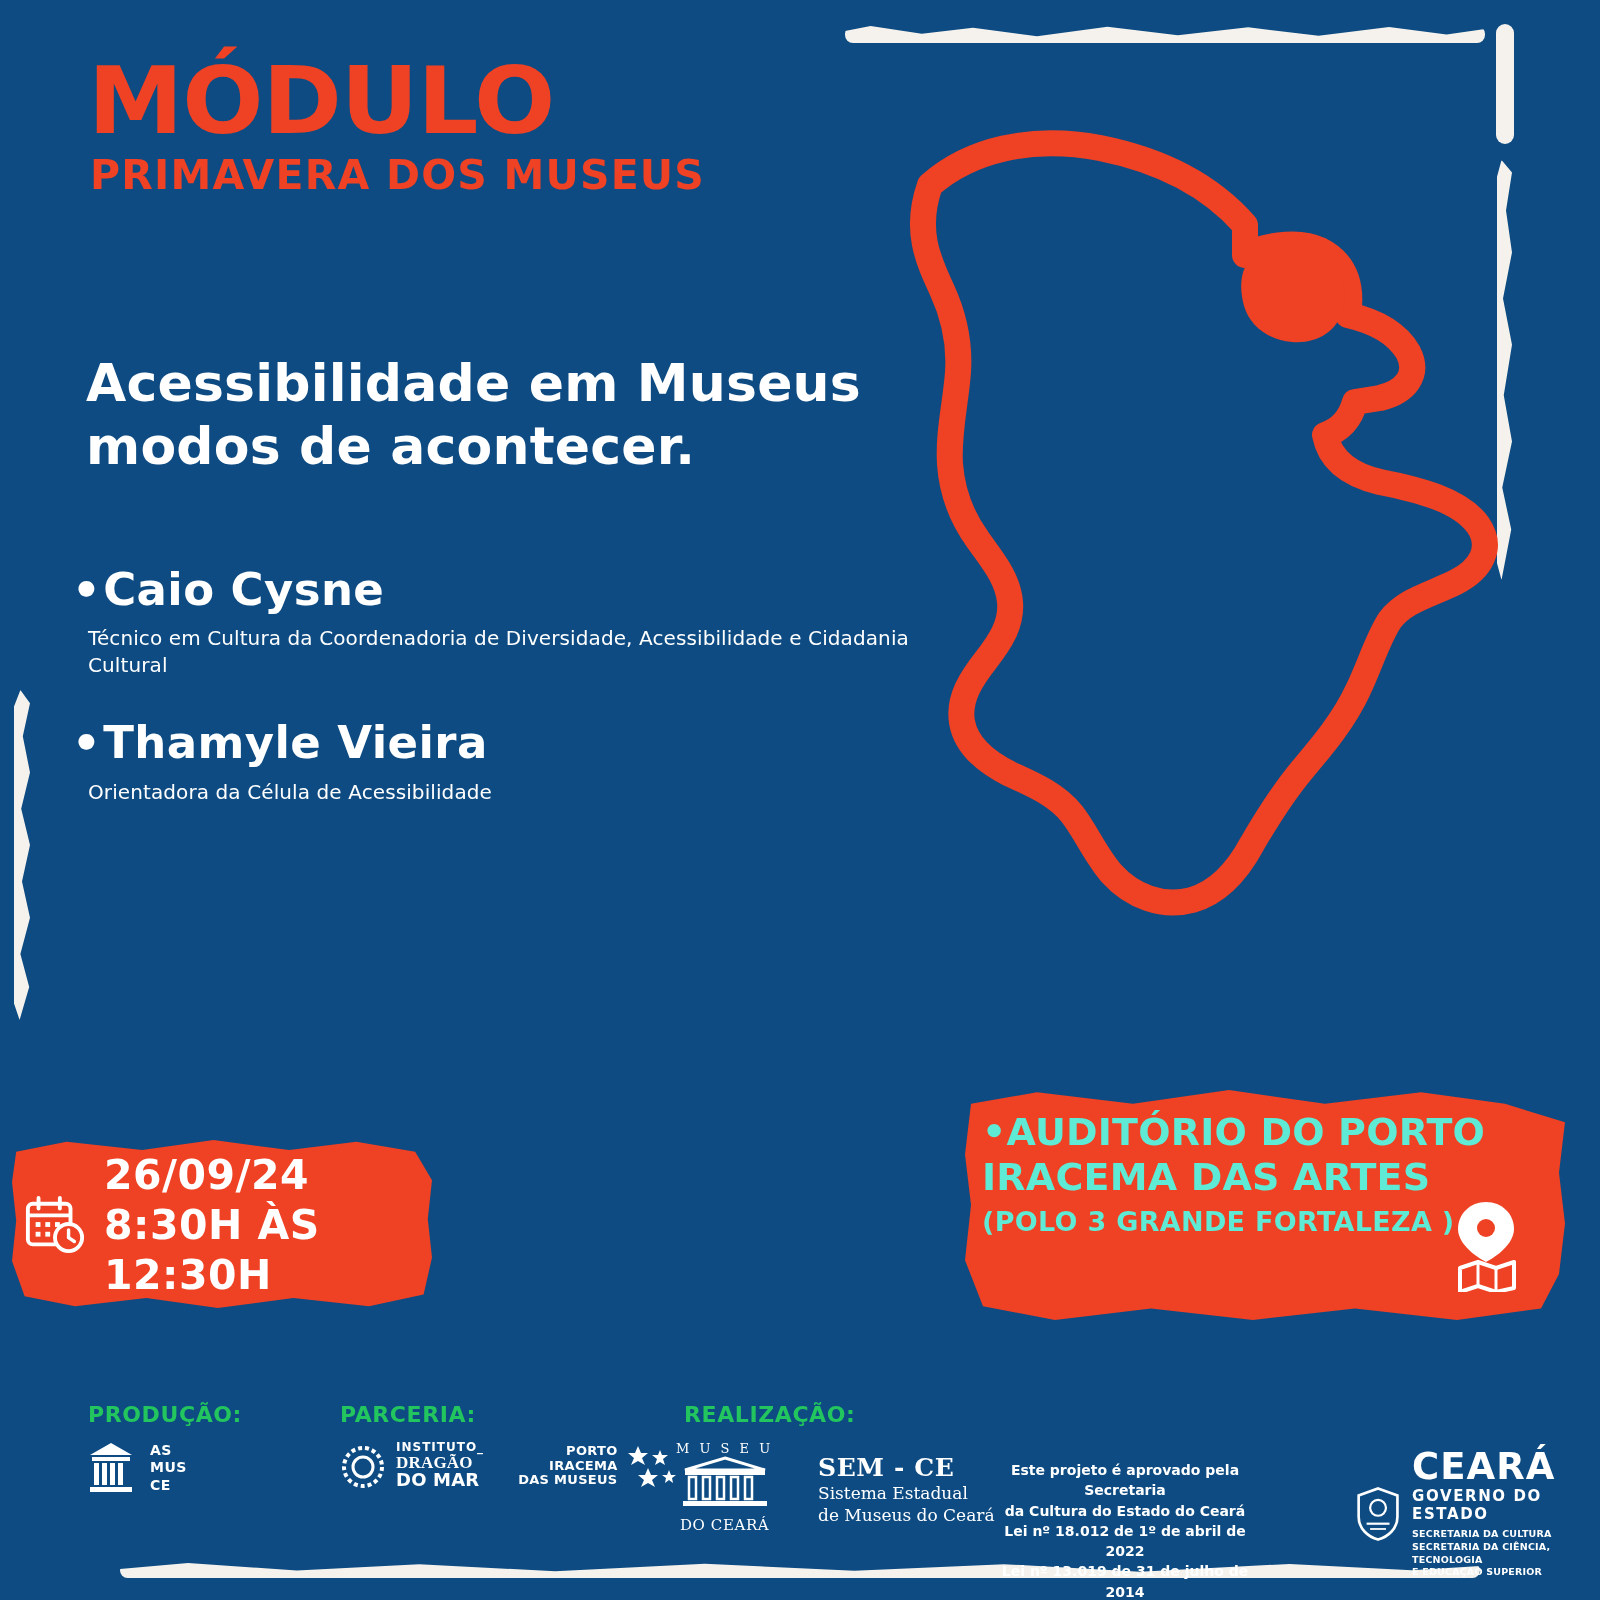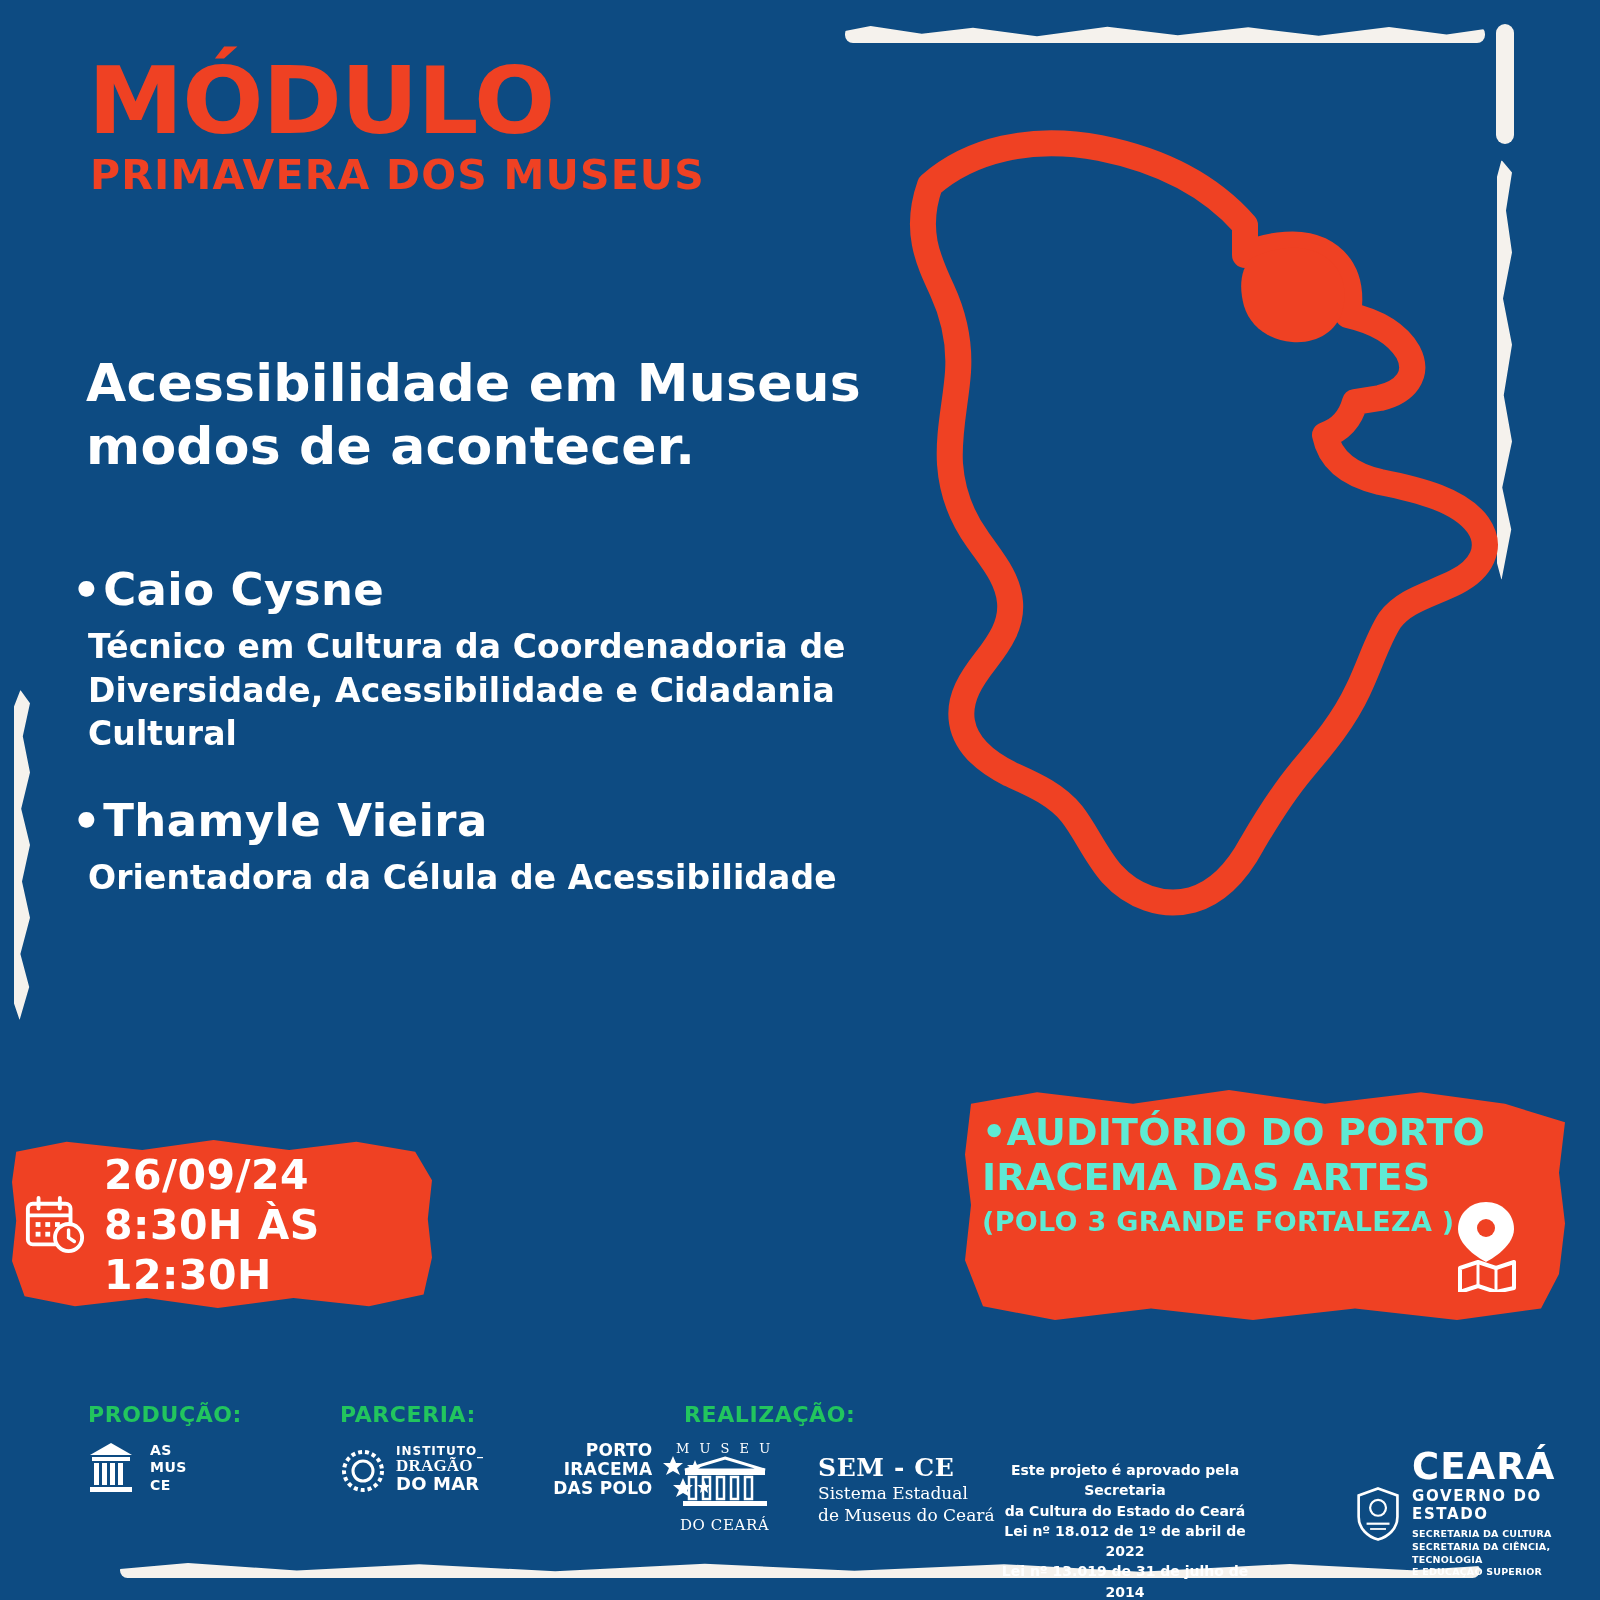--- a/index.html
+++ b/index.html
@@ -120,22 +120,22 @@
     font-weight: 700;
     line-height: 1.12;
     margin: 0 0 10px 0;
     letter-spacing: 0.4px;
   }
   .speaker-name .bullet {
     display: inline-block;
     margin-right: 2px;
   }
   .speaker-role {
-    font-size: 33px;
-    font-weight: 700;
+    font-size: 20px;
+    font-weight: 400;
     line-height: 1.32;
     margin: 0 0 0 16px;
     letter-spacing: 0.1px;
   }
   .speaker-block + .speaker-block {
     margin-top: 40px;
   }
 
   
   .map-wrap {
@@ -268,21 +268,21 @@
   .porto {
     display: flex;
     align-items: flex-end;
     gap: 6px;
   }
   .porto-txt {
     text-align: right;
     line-height: 1.12;
     font-weight: 900;
   }
-  .porto-txt div { font-size: 17px; letter-spacing: 0.3px; margin-left: 35px; }
+  .porto-txt div { font-size: 13px; letter-spacing: 0.3px; }
 
   .museu {
     text-align: center;
     line-height: 1.1;
   }
   .museu .m1 {
     font-family: "DejaVu Serif", serif;
     font-size: 13px;
     letter-spacing: 3px;
   }
@@ -470,21 +470,21 @@
           <div class="dragao-txt">
             <div class="l1">INSTITUTO_</div>
             <div class="l2">DRAGÃO</div>
             <div class="l3">DO MAR</div>
           </div>
         </div>
         <div class="porto" style="margin-left:18px;">
           <div class="porto-txt">
             <div>PORTO</div>
             <div>IRACEMA</div>
-            <div>DAS POLO</div>
+            <div>DAS MUSEUS</div>
           </div>
           <svg width="52" height="44" viewBox="0 0 52 44">
             <polygon points="14,2 17,9 24,9 18,14 21,21 14,17 7,21 10,14 4,9 11,9" fill="#ffffff"></polygon>
             <polygon points="36,6 38,11 44,11 39,15 41,21 36,18 31,21 33,15 28,11 34,11" fill="#ffffff"></polygon>
             <polygon points="24,24 27,31 34,31 28,36 31,43 24,39 17,43 20,36 14,31 21,31" fill="#ffffff"></polygon>
             <polygon points="45,26 47,31 52,31 48,34 49,39 45,36 41,39 42,34 38,31 43,31" fill="#ffffff"></polygon>
           </svg>
         </div>
       </div>
     </div>

